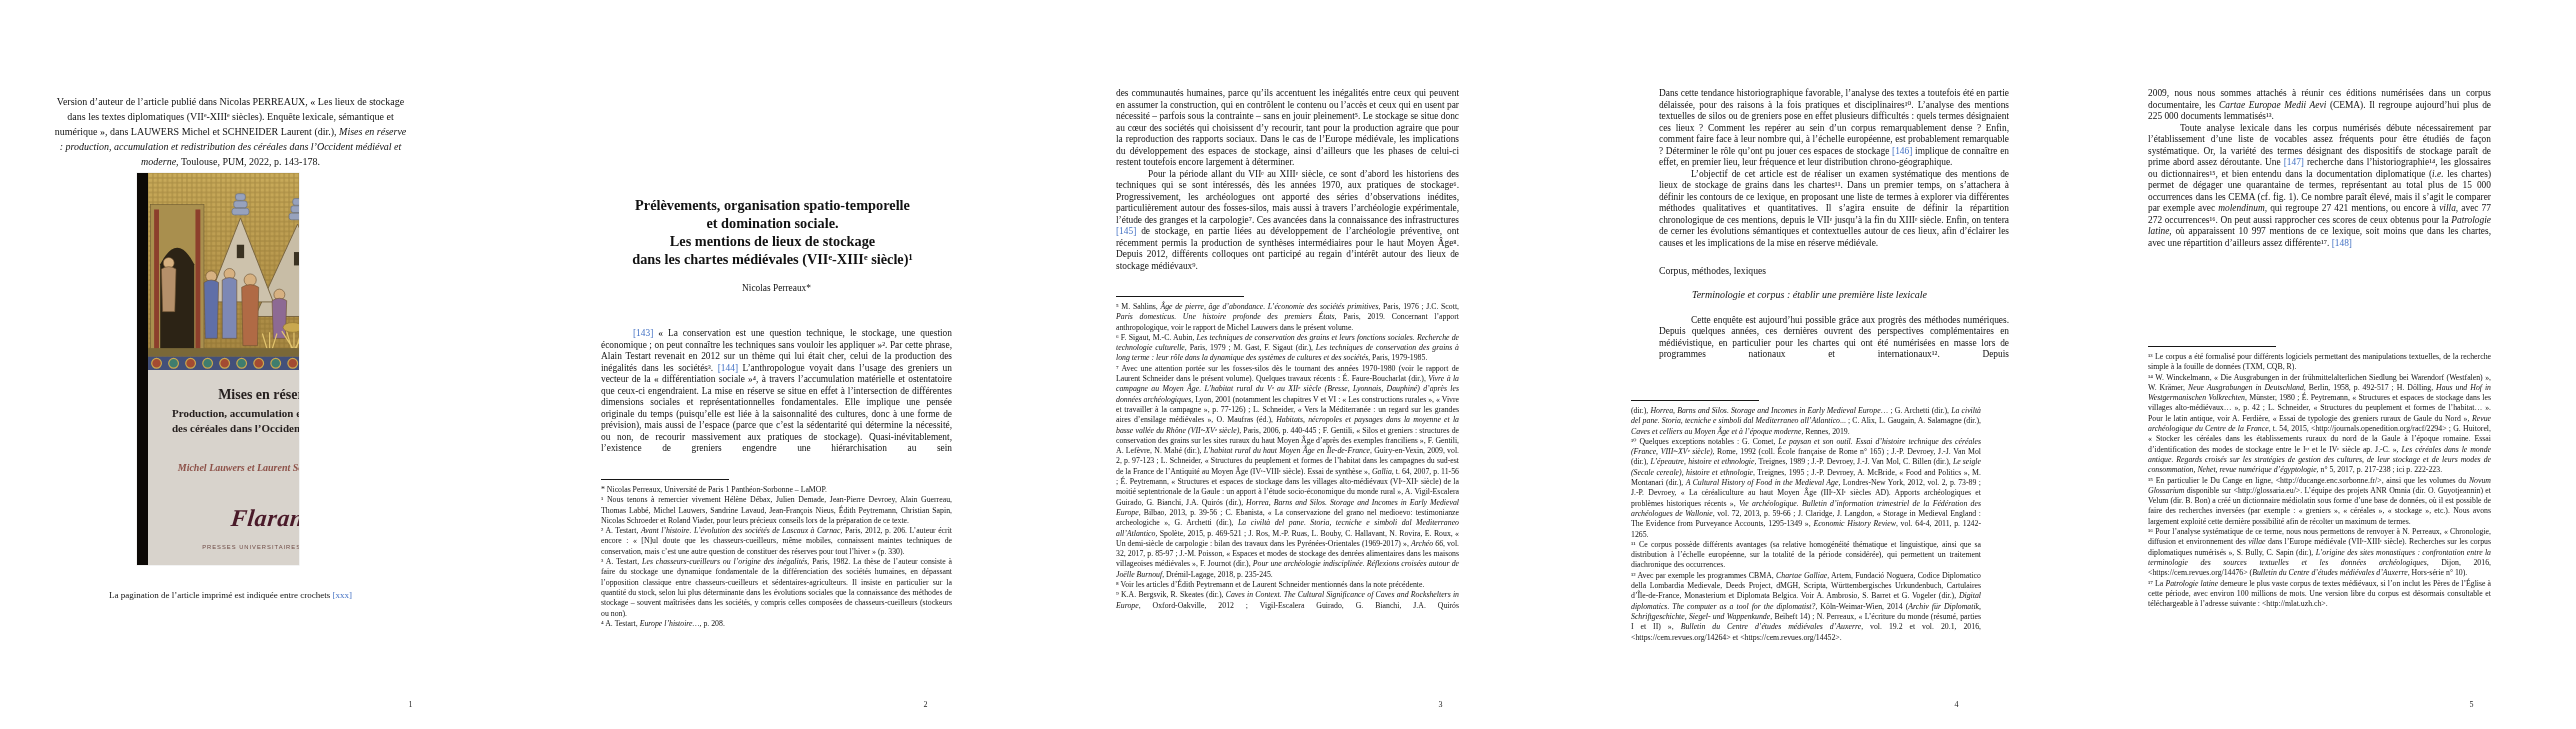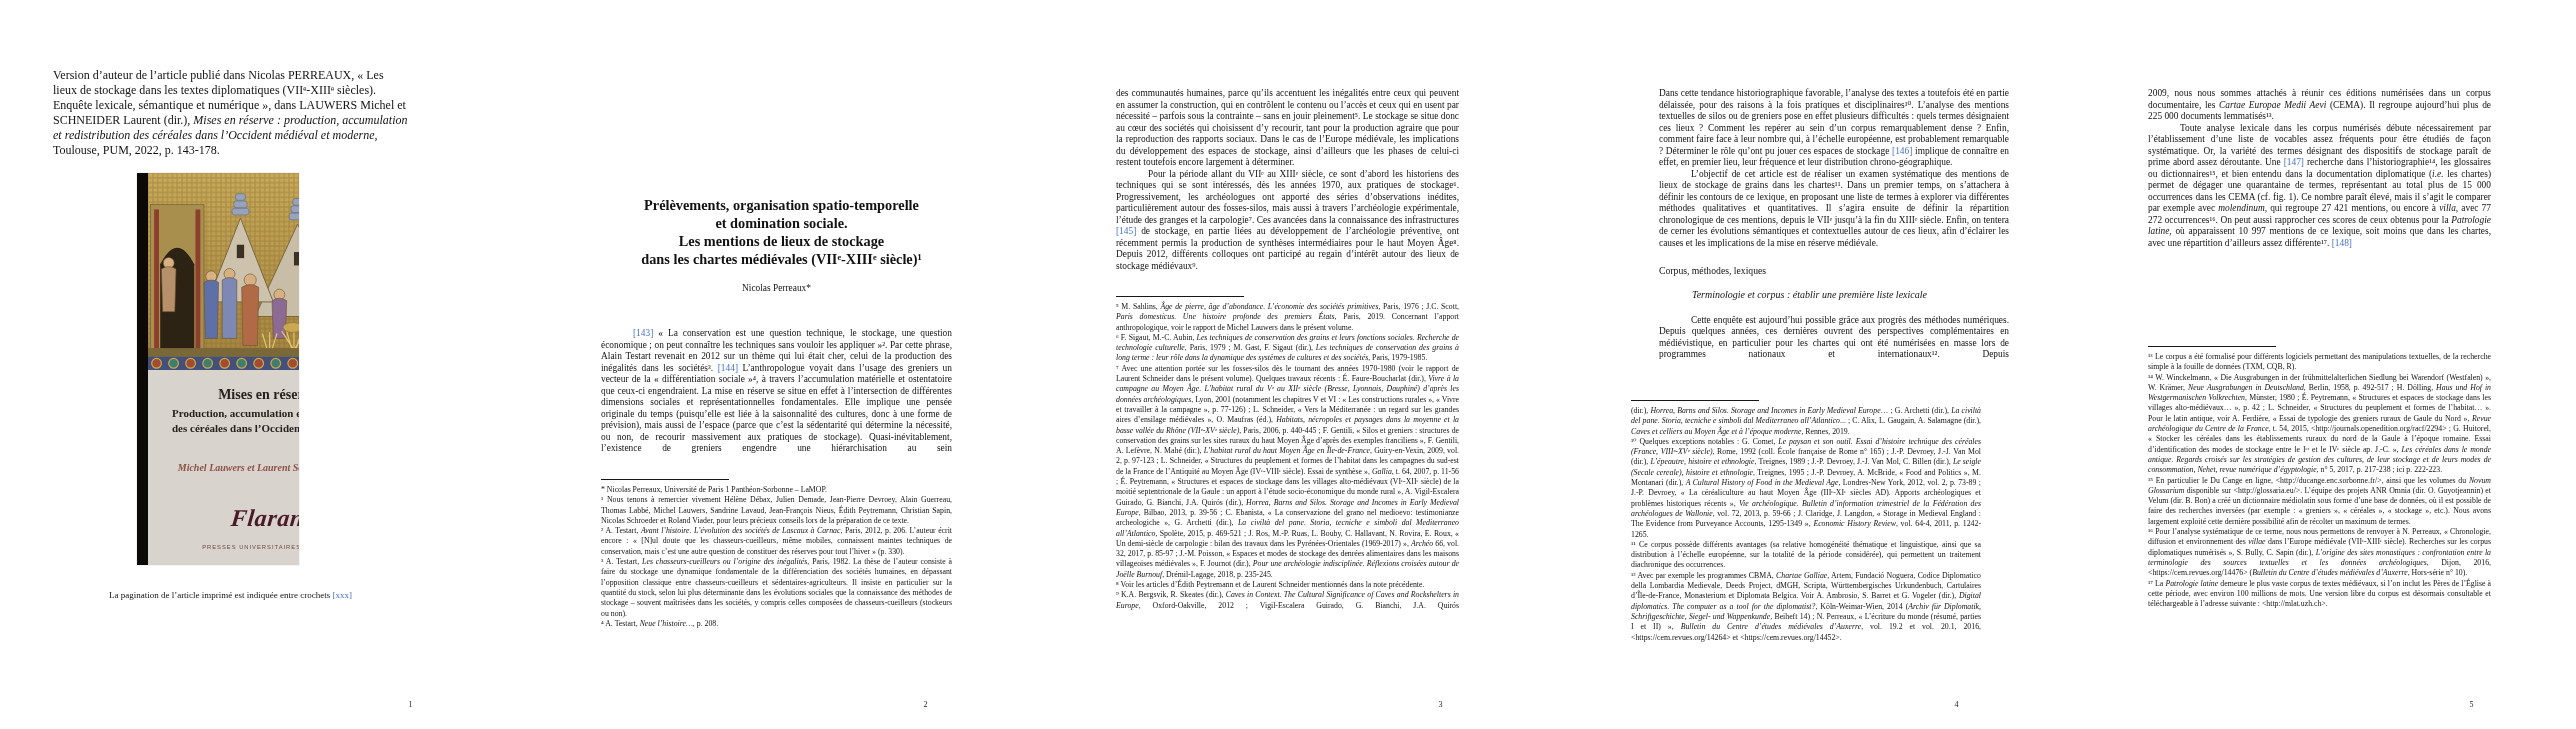--- a/index.html
+++ b/index.html
@@ -8,36 +8,36 @@
     font-family:"Liberation Serif","DejaVu Serif",serif;color:#121212;
     -webkit-font-smoothing:antialiased;
   }
   .canvas{position:relative;width:2576px;height:729px;overflow:hidden;background:#ffffff;}
   .page{position:absolute;top:0;width:515px;height:729px;background:#ffffff;}
   #page-1{left:0;}#page-2{left:515px;}#page-3{left:1030px;}#page-4{left:1546px;}#page-5{left:2061px;}
 
   .pagenum{position:absolute;top:700px;left:389px;width:43px;text-align:center;font-size:8px;color:#222;}
 
   
-  .citation{position:absolute;left:53px;top:68px;width:355px;font-size:12px;line-height:15px;}
+  .citation{position:absolute;left:53px;top:94px;width:355px;text-align:center;font-size:10px;line-height:15px;}
   .cover{position:absolute;left:137px;top:173px;width:162px;height:392px;overflow:hidden;background:#d8d3cc;box-shadow:0 0 0 0.6px rgba(0,0,0,0.08);}
   .cover-spine{position:absolute;left:0;top:0;width:11px;height:392px;background:#0c0906;}
   .cover-art{position:absolute;left:11px;top:0;width:191px;height:197px;}
   .cover-bottom{position:absolute;left:11px;top:197px;width:191px;height:196px;background:#d8d3cc;}
   .cover-inner{position:absolute;left:24px;top:0;width:191px;height:196px;text-align:center;}
   .cover-title{position:absolute;left:0;top:17px;width:191px;font-size:14px;font-weight:bold;color:#272120;white-space:nowrap;}
   .cover-sub1{position:absolute;left:0;top:37px;width:191px;font-size:11px;font-weight:bold;color:#272120;white-space:nowrap;}
   .cover-sub2{position:absolute;left:0;top:52px;width:191px;font-size:11px;font-weight:bold;color:#272120;white-space:nowrap;}
   .cover-editors{position:absolute;left:0;top:92px;width:191px;font-size:10px;font-style:italic;font-weight:bold;color:#8d5148;white-space:nowrap;}
   .cover-logo{position:absolute;left:0;top:135px;width:191px;font-size:24px;font-style:italic;font-weight:bold;color:#4a1a29;letter-spacing:0.6px;transform:skewX(-6deg);}
   .cover-press{position:absolute;left:0;top:174px;width:191px;font-family:"Liberation Sans","DejaVu Sans",sans-serif;font-size:5.8px;letter-spacing:1px;color:#6e4a44;white-space:nowrap;}
   .pagnote{position:absolute;left:53px;top:590px;width:355px;text-align:center;font-size:9px;}
 
   
-  .atitle{position:absolute;left:91px;top:196px;width:351px;text-align:center;font-weight:bold;font-size:14.3px;line-height:18px;}
+  .atitle{position:absolute;left:82px;top:196px;width:351px;text-align:center;font-weight:bold;font-size:14.3px;line-height:18px;}
   .author{position:absolute;left:86px;top:283px;width:351px;text-align:center;font-size:9.4px;}
   .body-text{position:absolute;font-size:9.4px;line-height:11.5px;text-align:justify;}
   .body-text p{margin:0;}
   p.ind{text-indent:32px;}
   p.cont{text-align-last:justify;}
   .sec-h{font-weight:normal;font-size:9.7px;margin:16px 0 0 0 !important;text-align:left;}
   .sub-h{font-style:italic;font-size:10px;margin:12px 0 0 33px !important;text-align:left;}
   .p4p3{margin-top:14.6px !important;}
 
   .rule{position:absolute;width:128px;border-top:1.2px solid #161616;}
@@ -159,21 +159,21 @@
     <div class="author">Nicolas Perreaux*</div>
     <div class="body-text" style="left:86px;top:328px;width:351px;">
       <p class="ind cont"><span class="pref">[143]</span> « La conservation est une question technique, le stockage, une question économique ; on peut connaître les techniques sans vouloir les appliquer »². Par cette phrase, Alain Testart revenait en 2012 sur un thème qui lui était cher, celui de la production des inégalités dans les sociétés³. <span class="pref">[144]</span> L’anthropologue voyait dans l’usage des greniers un vecteur de la « différentiation sociale »⁴, à travers l’accumulation matérielle et ostentatoire que ceux-ci engendraient. La mise en réserve se situe en effet à l’intersection de différentes dimensions sociales et représentationnelles fondamentales. Elle implique une pensée originale du temps (puisqu’elle est liée à la saisonnalité des cultures, donc à une forme de prévision), mais aussi de l’espace (parce que c’est la sédentarité qui détermine la nécessité, ou non, de recourir massivement aux pratiques de stockage). Quasi-inévitablement, l’existence de greniers engendre une hiérarchisation au sein</p>
     </div>
     <div class="rule" style="left:86px;top:479px;"></div>
     <div class="fnblock" style="left:86px;top:485px;width:351px;">
       <p>* Nicolas Perreaux, Université de Paris 1 Panthéon-Sorbonne – LaMOP.</p>
       <p>¹ Nous tenons à remercier vivement Hélène Débax, Julien Demade, Jean-Pierre Devroey, Alain Guerreau, Thomas Labbé, Michel Lauwers, Sandrine Lavaud, Jean-François Nieus, Édith Peytremann, Christian Sapin, Nicolas Schroeder et Roland Viader, pour leurs précieux conseils lors de la préparation de ce texte.</p>
       <p>² A. Testart, <em>Avant l’histoire. L’évolution des sociétés de Lascaux à Carnac</em>, Paris, 2012, p. 206. L’auteur écrit encore : « [N]ul doute que les chasseurs-cueilleurs, même mobiles, connaissent maintes techniques de conservation, mais c’est une autre question de constituer des réserves pour tout l’hiver » (p. 330).</p>
       <p>³ A. Testart, <em>Les chasseurs-cueilleurs ou l’origine des inégalités</em>, Paris, 1982. La thèse de l’auteur consiste à faire du stockage une dynamique fondamentale de la différenciation des sociétés humaines, en dépassant l’opposition classique entre chasseurs-cueilleurs et sédentaires-agriculteurs. Il insiste en particulier sur la quantité du stock, selon lui plus déterminante dans les évolutions sociales que la connaissance des méthodes de stockage – souvent maîtrisées dans les sociétés, y compris celles composées de chasseurs-cueilleurs (stockeurs ou non).</p>
-      <p>⁴ A. Testart, <em>Neue l’histoire…</em>, p. 208.</p>
+      <p>⁴ A. Testart, <em>Europe l’histoire…</em>, p. 208.</p>
     </div>
     <div class="pagenum">2</div>
   </section>
 
   <section class="page" id="page-3">
     <div class="body-text" style="left:86px;top:88px;width:343px;">
       <p>des communautés humaines, parce qu’ils accentuent les inégalités entre ceux qui peuvent en assumer la construction, qui en contrôlent le contenu ou l’accès et ceux qui en usent par nécessité – parfois sous la contrainte – sans en jouir pleinement⁵. Le stockage se situe donc au cœur des sociétés qui choisissent d’y recourir, tant pour la production agraire que pour la reproduction des rapports sociaux. Dans le cas de l’Europe médiévale, les implications du développement des espaces de stockage, ainsi d’ailleurs que les phases de celui-ci restent toutefois encore largement à déterminer.</p>
       <p class="ind">Pour la période allant du VIIᵉ au XIIIᵉ siècle, ce sont d’abord les historiens des techniques qui se sont intéressés, dès les années 1970, aux pratiques de stockage⁶. Progressivement, les archéologues ont apporté des séries d’observations inédites, particulièrement autour des fosses-silos, mais aussi à travers l’archéologie expérimentale, l’étude des granges et la carpologie⁷. Ces avancées dans la connaissance des infrastructures <span class="pref">[145]</span> de stockage, en partie liées au développement de l’archéologie préventive, ont récemment permis la production de synthèses intermédiaires pour le haut Moyen Âge⁸. Depuis 2012, différents colloques ont participé au regain d’intérêt autour des lieux de stockage médiévaux⁹.</p>
     </div>
     <div class="rule" style="left:86px;top:296px;"></div>

